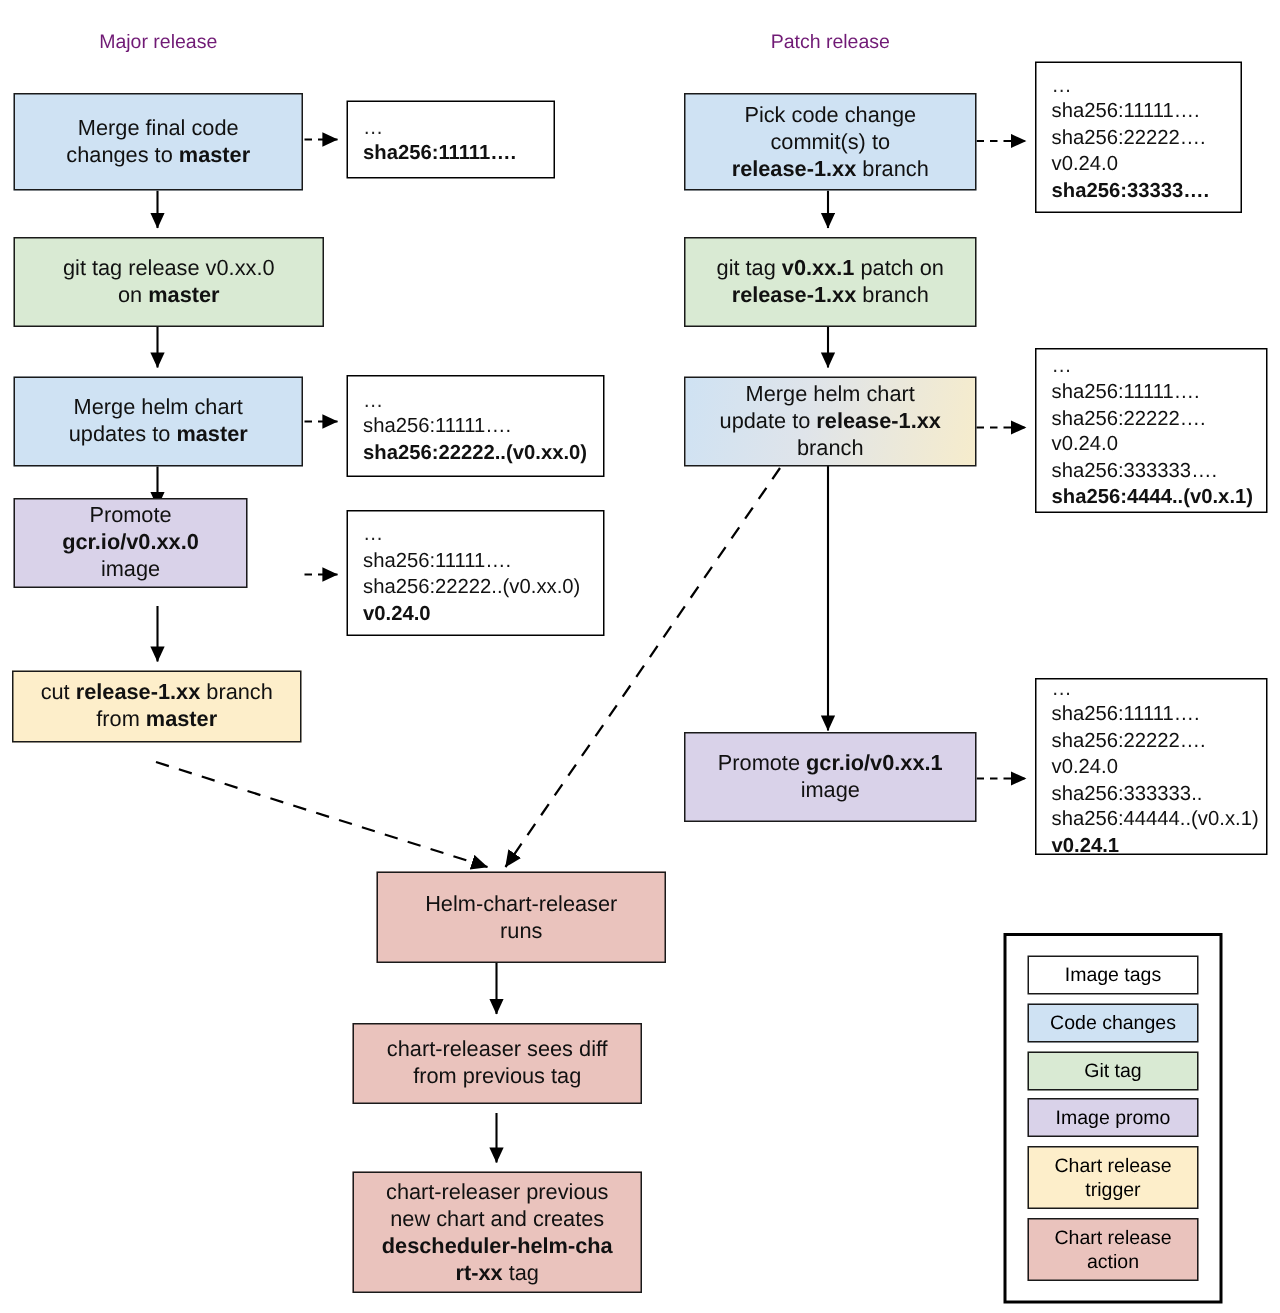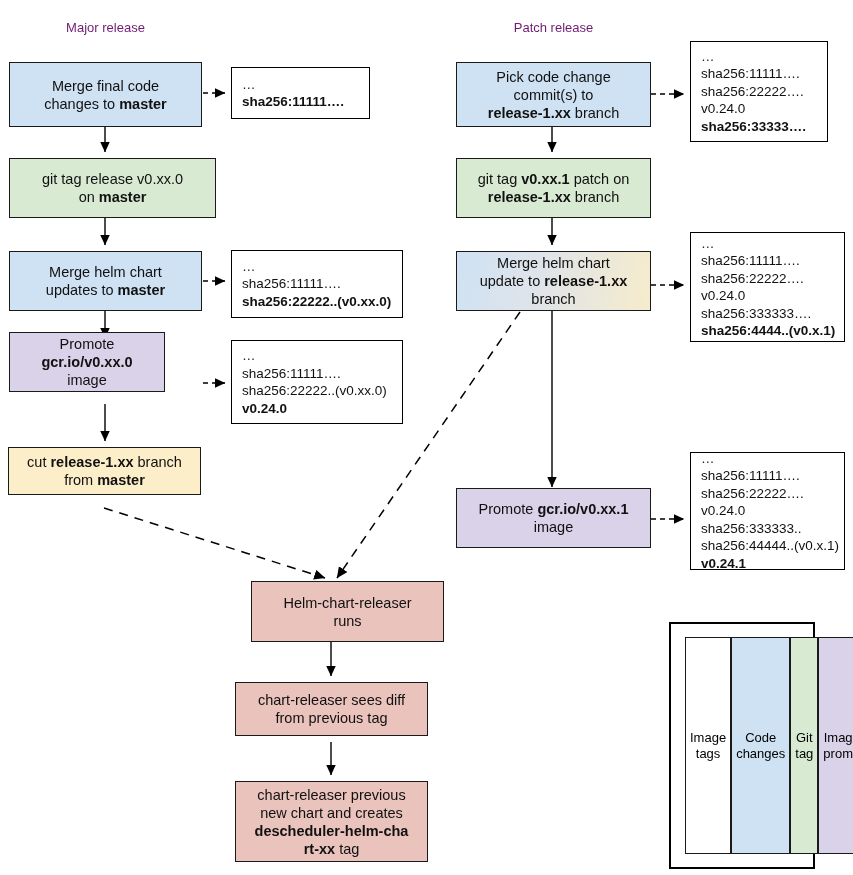--- a/index.html
+++ b/index.html
@@ -63,21 +63,21 @@
   .tagbox .ln.bold{font-weight:bold;}
   .tagbox .ln.dots{letter-spacing:1px;color:#222;}
 
   .legend{
     position:absolute;
     box-sizing:border-box;
     border:2.5px solid #000;
     background:#fff;
     padding:13px 14px;
     display:flex;
-    flex-direction:row;
+    flex-direction:column;
     gap:0px;
     justify-content:space-between;
   }
   .legend .li{
     box-sizing:border-box;
     border:1.2px solid #1a1a1a;
     font-size:13px;
     line-height:16px;
     text-align:center;
     padding:4px 4px;
@@ -284,15 +284,18 @@
     </div>
     <div class="li" style="background:#d9ead3;">
       <span>Git tag</span>
     </div>
     <div class="li" style="background:#d9d2e9;">
       <span>Image promo</span>
     </div>
     <div class="li" style="background:#fdeeca;min-height:42px;">
       <span>Chart release trigger</span>
     </div>
+    <div class="li" style="background:#eac3bd;min-height:42px;">
+      <span>Chart release action</span>
+    </div>
   </div>
 
 </div>
 
 </body></html>

